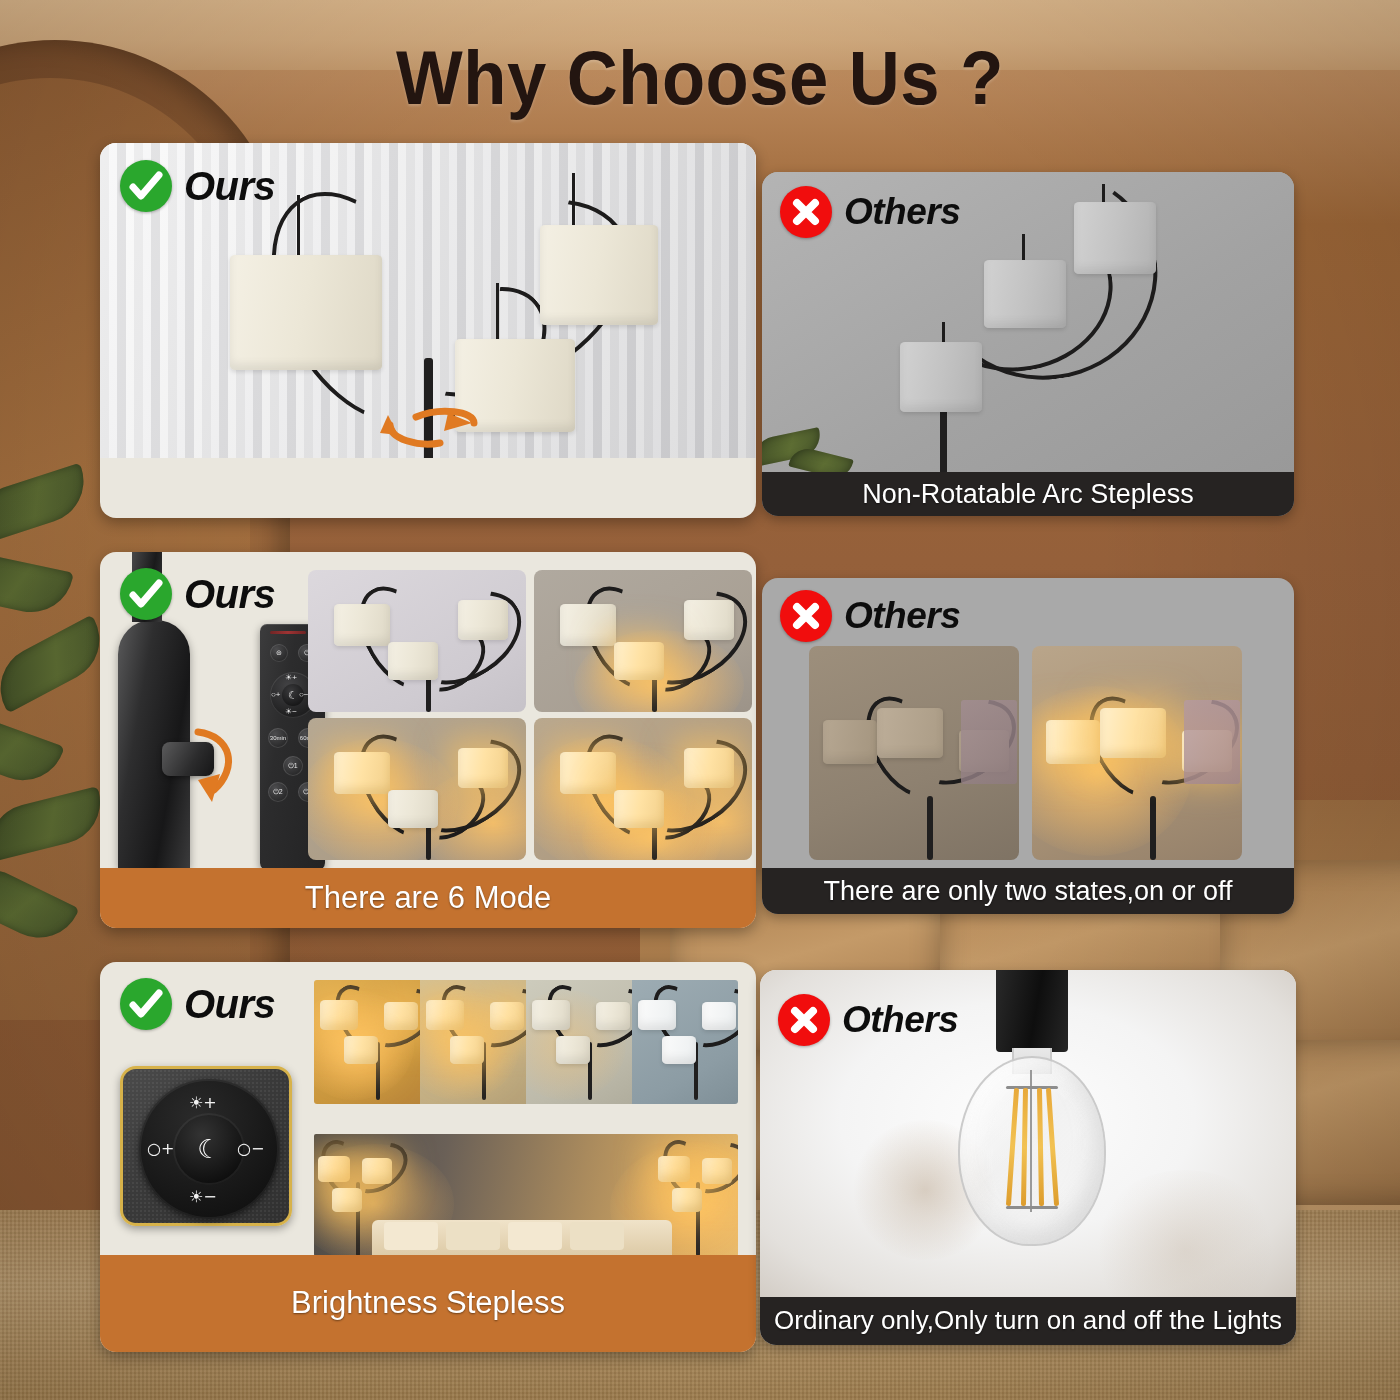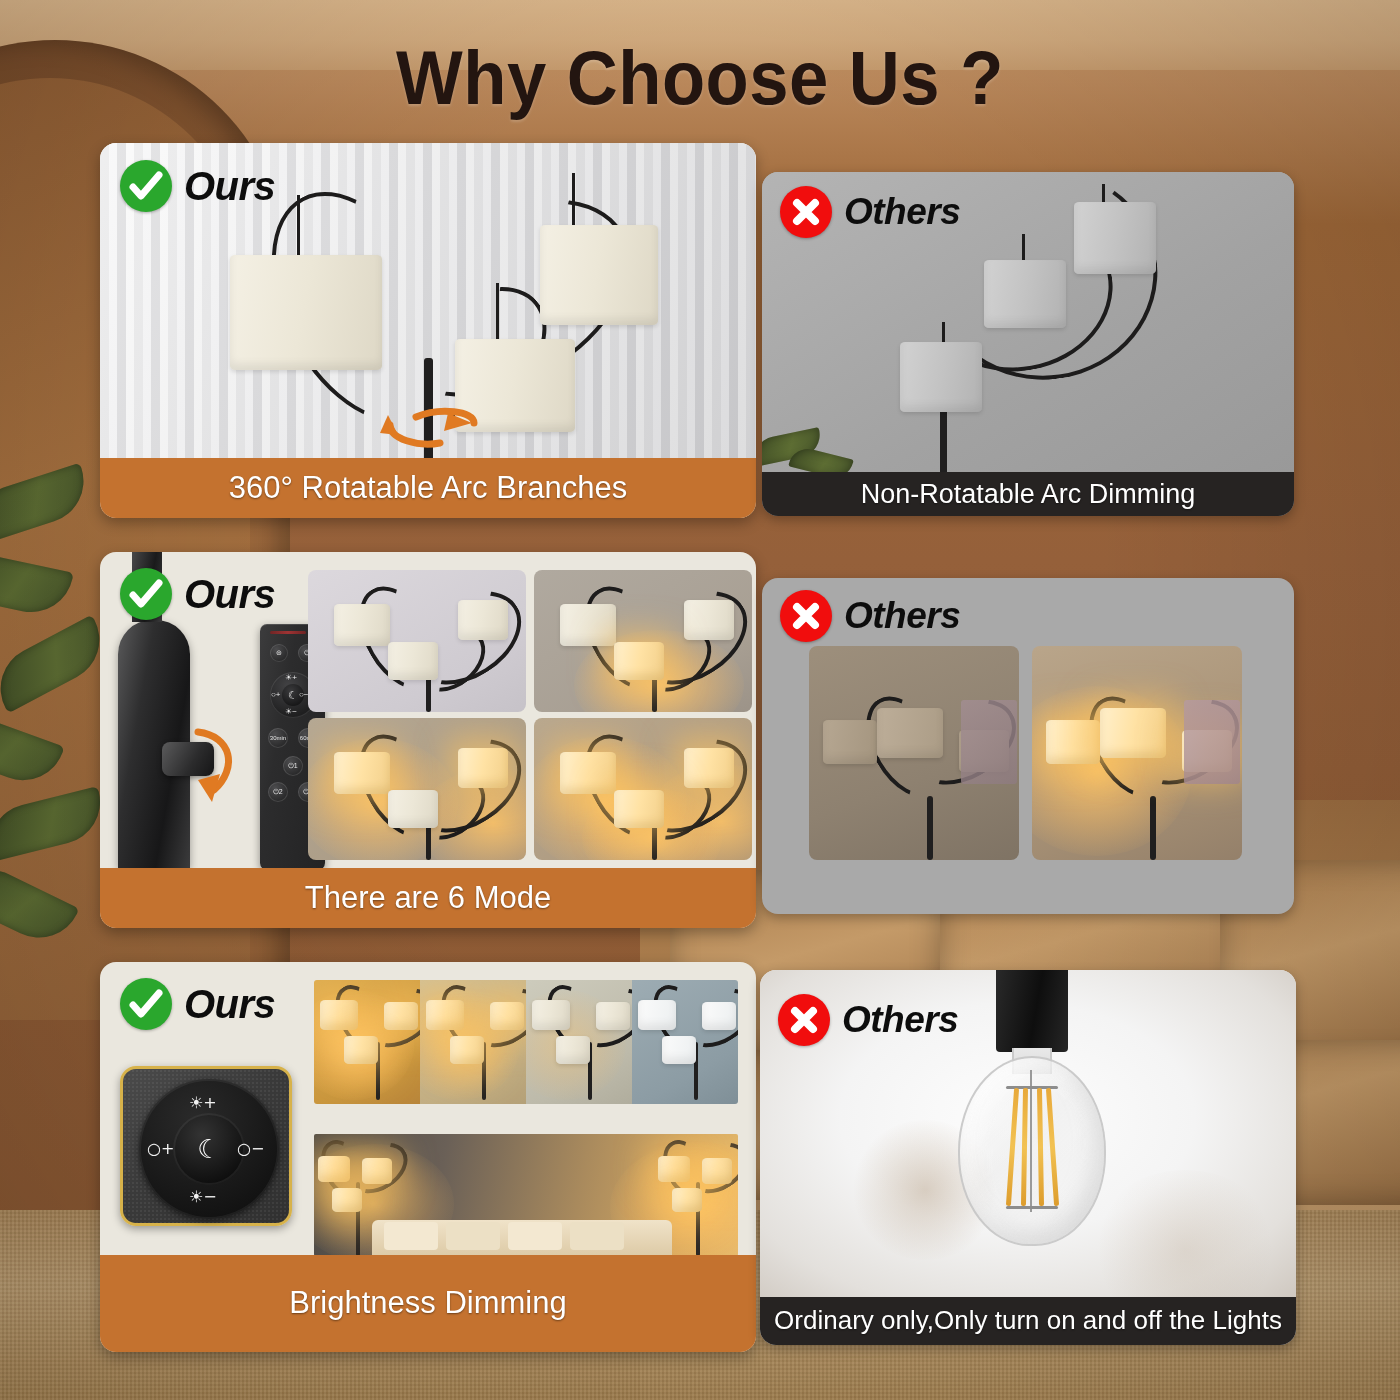--- a/index.html
+++ b/index.html
@@ -281,21 +281,20 @@
 
   <div class="badge-row" style="left:20px; top:17px;">
     <span class="badge green">
       <svg viewBox="0 0 52 52">
           <path d="M13 27 l8 9 l18 -21" stroke="#fff" stroke-width="7" fill="none" stroke-linecap="round" stroke-linejoin="round"></path>
         </svg>
     </span>
     <span class="badge-label">Ours</span>
   </div>
 
-  <div class="caption orange" style="height:60px;">360° Rotatable Arc Branches</div>
 </div>
 
 <div class="panel panel-others" style="left:762px; top:172px; width:532px; height:344px; background:#a9a9a9;">
 
   <div class="panel-body" style="height:300px;">
     <div class="wallplain" style="background:linear-gradient(150deg,#b4b4b4,#a2a2a2 60%,#999 100%);"></div>
 
     <div class="pole" style="left:178px; top:190px; width:7px; height:115px;"></div>
     <div class="arm" style="left:178px; top:-10px; width:210px; height:225px; transform:rotate(82deg) scaleX(-1);"></div>
     <div class="arm" style="left:176px; top:24px;  width:160px; height:190px; transform:rotate(80deg) scaleX(-1);"></div>
@@ -314,21 +313,21 @@
 
   <div class="badge-row" style="left:18px; top:14px;">
     <span class="badge red">
       <svg viewBox="0 0 52 52">
           <path d="M17 17 L35 35 M35 17 L17 35" stroke="#fff" stroke-width="8" fill="none" stroke-linecap="round"></path>
         </svg>
     </span>
     <span class="badge-label small">Others</span>
   </div>
 
-  <div class="caption dark" style="height:44px;">Non-Rotatable Arc Dimming</div>
+  <div class="caption dark" style="height:44px;">Non-Rotatable Arc Stepless</div>
 </div>
 
 <div class="panel panel-ours" style="left:100px; top:552px; width:656px; height:376px; background:#eae7de;">
 
   <div class="panel-body" style="height:316px;">
 
     <div style="position:absolute; left:18px; top:68px; width:72px; height:248px; border-radius:34px 34px 0 0;
                 background:linear-gradient(100deg,#5a5a5b 0%, #2e2e2f 32%, #171718 70%, #3b3b3c 100%);
                 box-shadow:0 3px 9px rgba(0,0,0,.35);"></div>
     <div style="position:absolute; left:32px; top:-12px; width:30px; height:82px;
@@ -447,20 +446,21 @@
 
   <div class="badge-row" style="left:18px; top:12px;">
     <span class="badge red">
       <svg viewBox="0 0 52 52">
           <path d="M17 17 L35 35 M35 17 L17 35" stroke="#fff" stroke-width="8" fill="none" stroke-linecap="round"></path>
         </svg>
     </span>
     <span class="badge-label small">Others</span>
   </div>
 
+  <div class="caption dark" style="height:46px;">There are only two states,on or off</div>
 </div>
 
 <div class="panel panel-ours" style="left:100px; top:962px; width:656px; height:390px; background:#eae7de;">
 
   <div class="panel-body" style="height:293px;">
 
     <div class="dimmer" style="left:20px; top:104px; width:172px; height:160px;">
       <div class="dimmer-ring" style="left:16px; top:10px; width:140px; height:140px;"></div>
       <div class="dimmer-center" style="left:50px; top:44px; width:72px; height:72px;">☾</div>
       <div class="dlbl" style="left:66px; top:24px;">☀+</div>
@@ -535,21 +535,21 @@
   <div class="badge-row" style="left:20px; top:16px;">
     <span class="badge green">
       <svg viewBox="0 0 52 52">
           <path d="M13 27 l8 9 l18 -21" stroke="#fff" stroke-width="7" fill="none" stroke-linecap="round" stroke-linejoin="round"></path>
         </svg>
     </span>
     <span class="badge-label">Ours</span>
   </div>
 
   <div class="caption orange" style="height:97px; flex-direction:column; gap:2px;">
-    <span>Brightness Dimming</span>
+    <span>Brightness Stepless</span>
   </div>
 </div>
 
 <div class="panel panel-others" style="left:760px; top:970px; width:536px; height:375px; background:#e9e9e9;">
 
   <div class="panel-body" style="height:327px;">
     <div class="bulb-bg"></div>
     <div class="bulb-blur1" style="left:90px; top:150px; width:150px; height:140px;"></div>
     <div class="bulb-blur1" style="left:330px; top:200px; width:190px; height:160px; opacity:.5;"></div>
 

